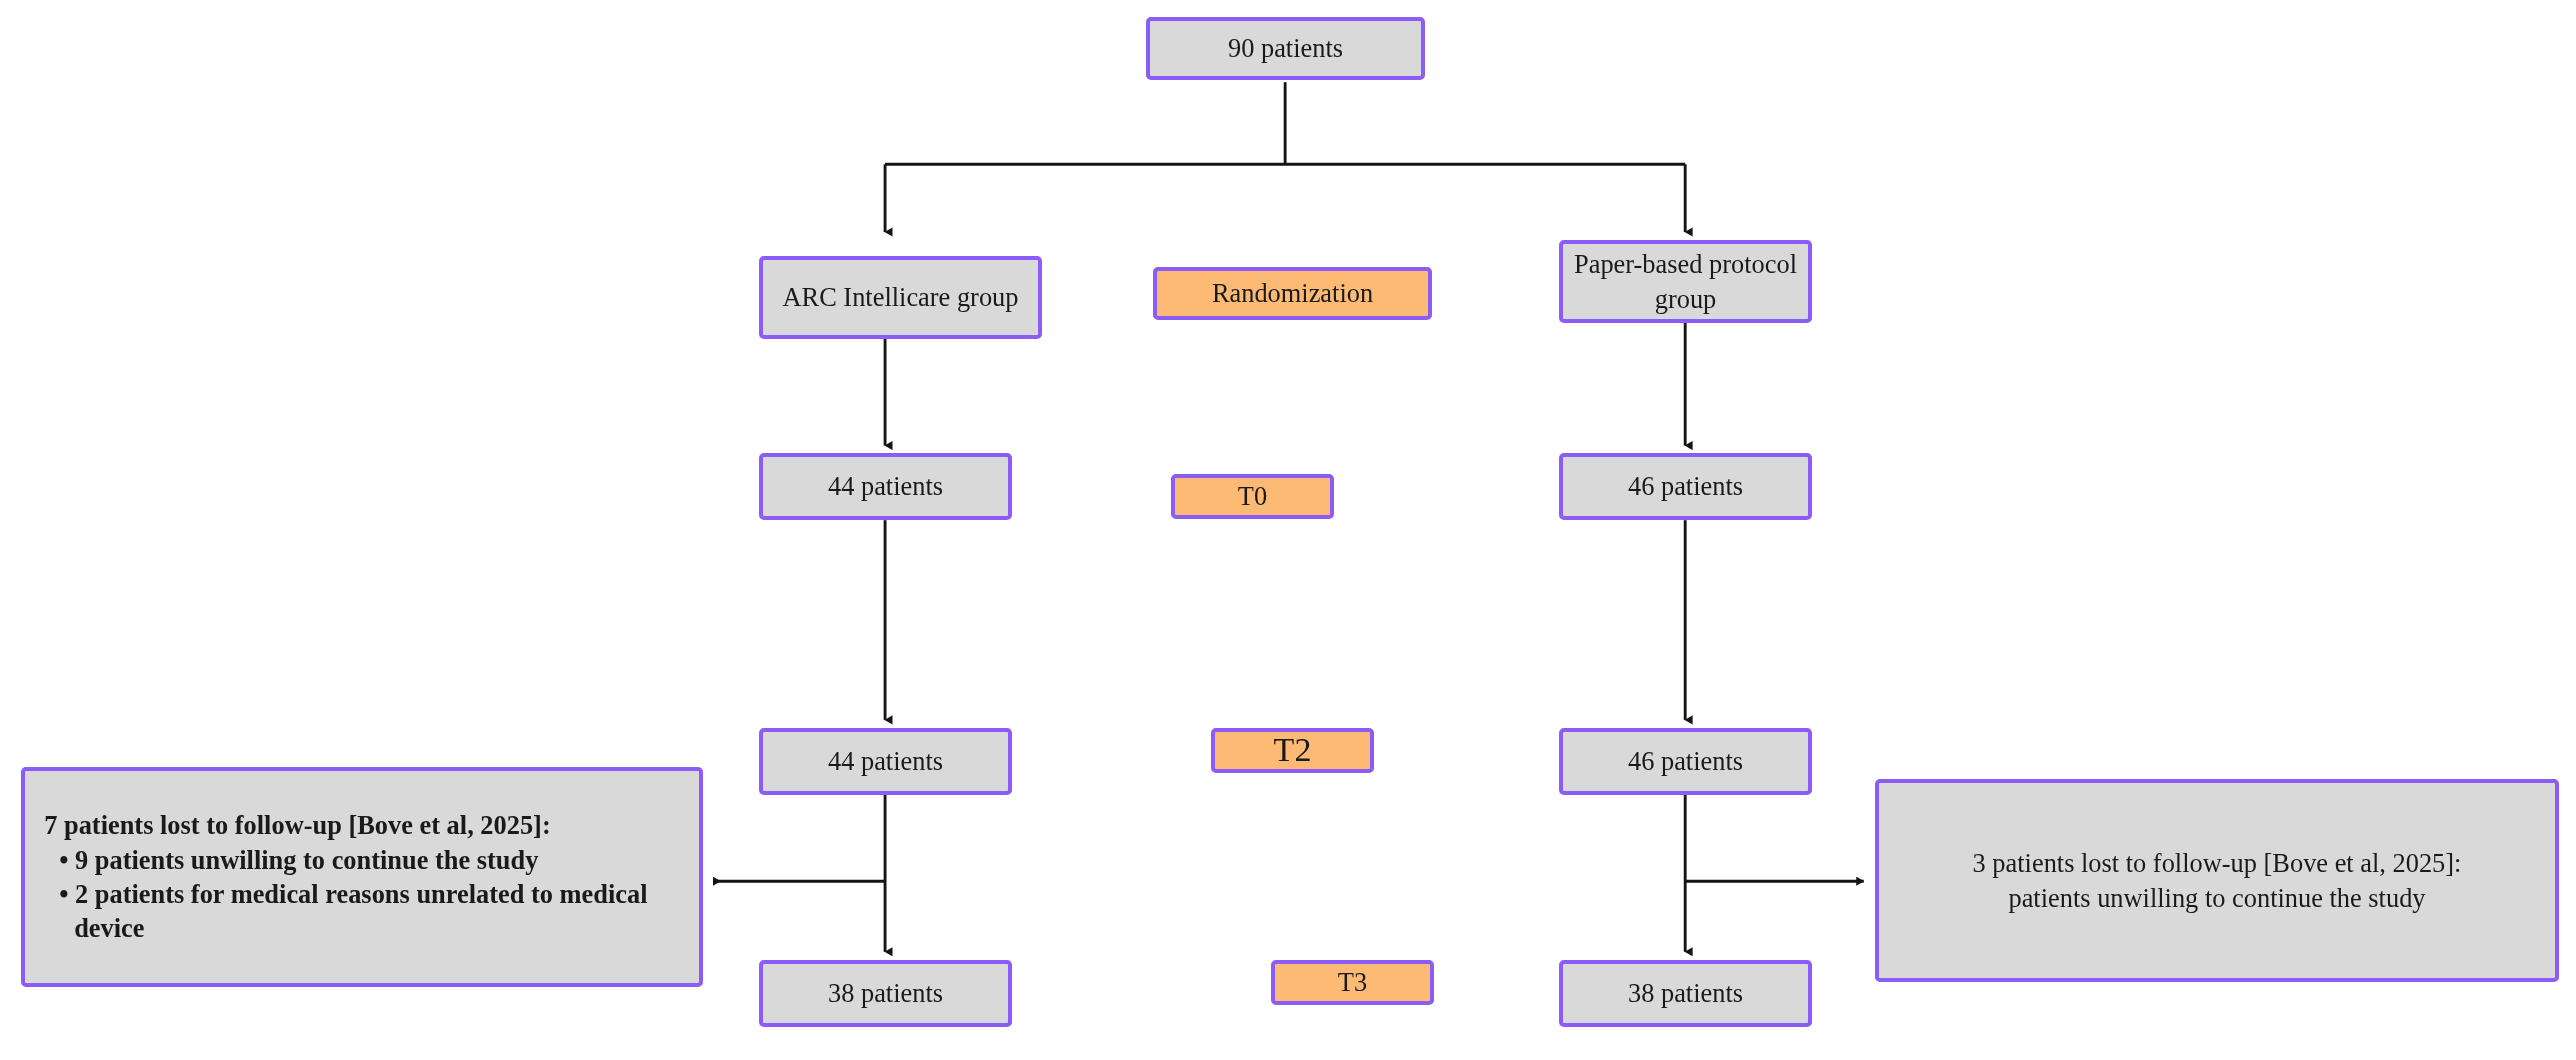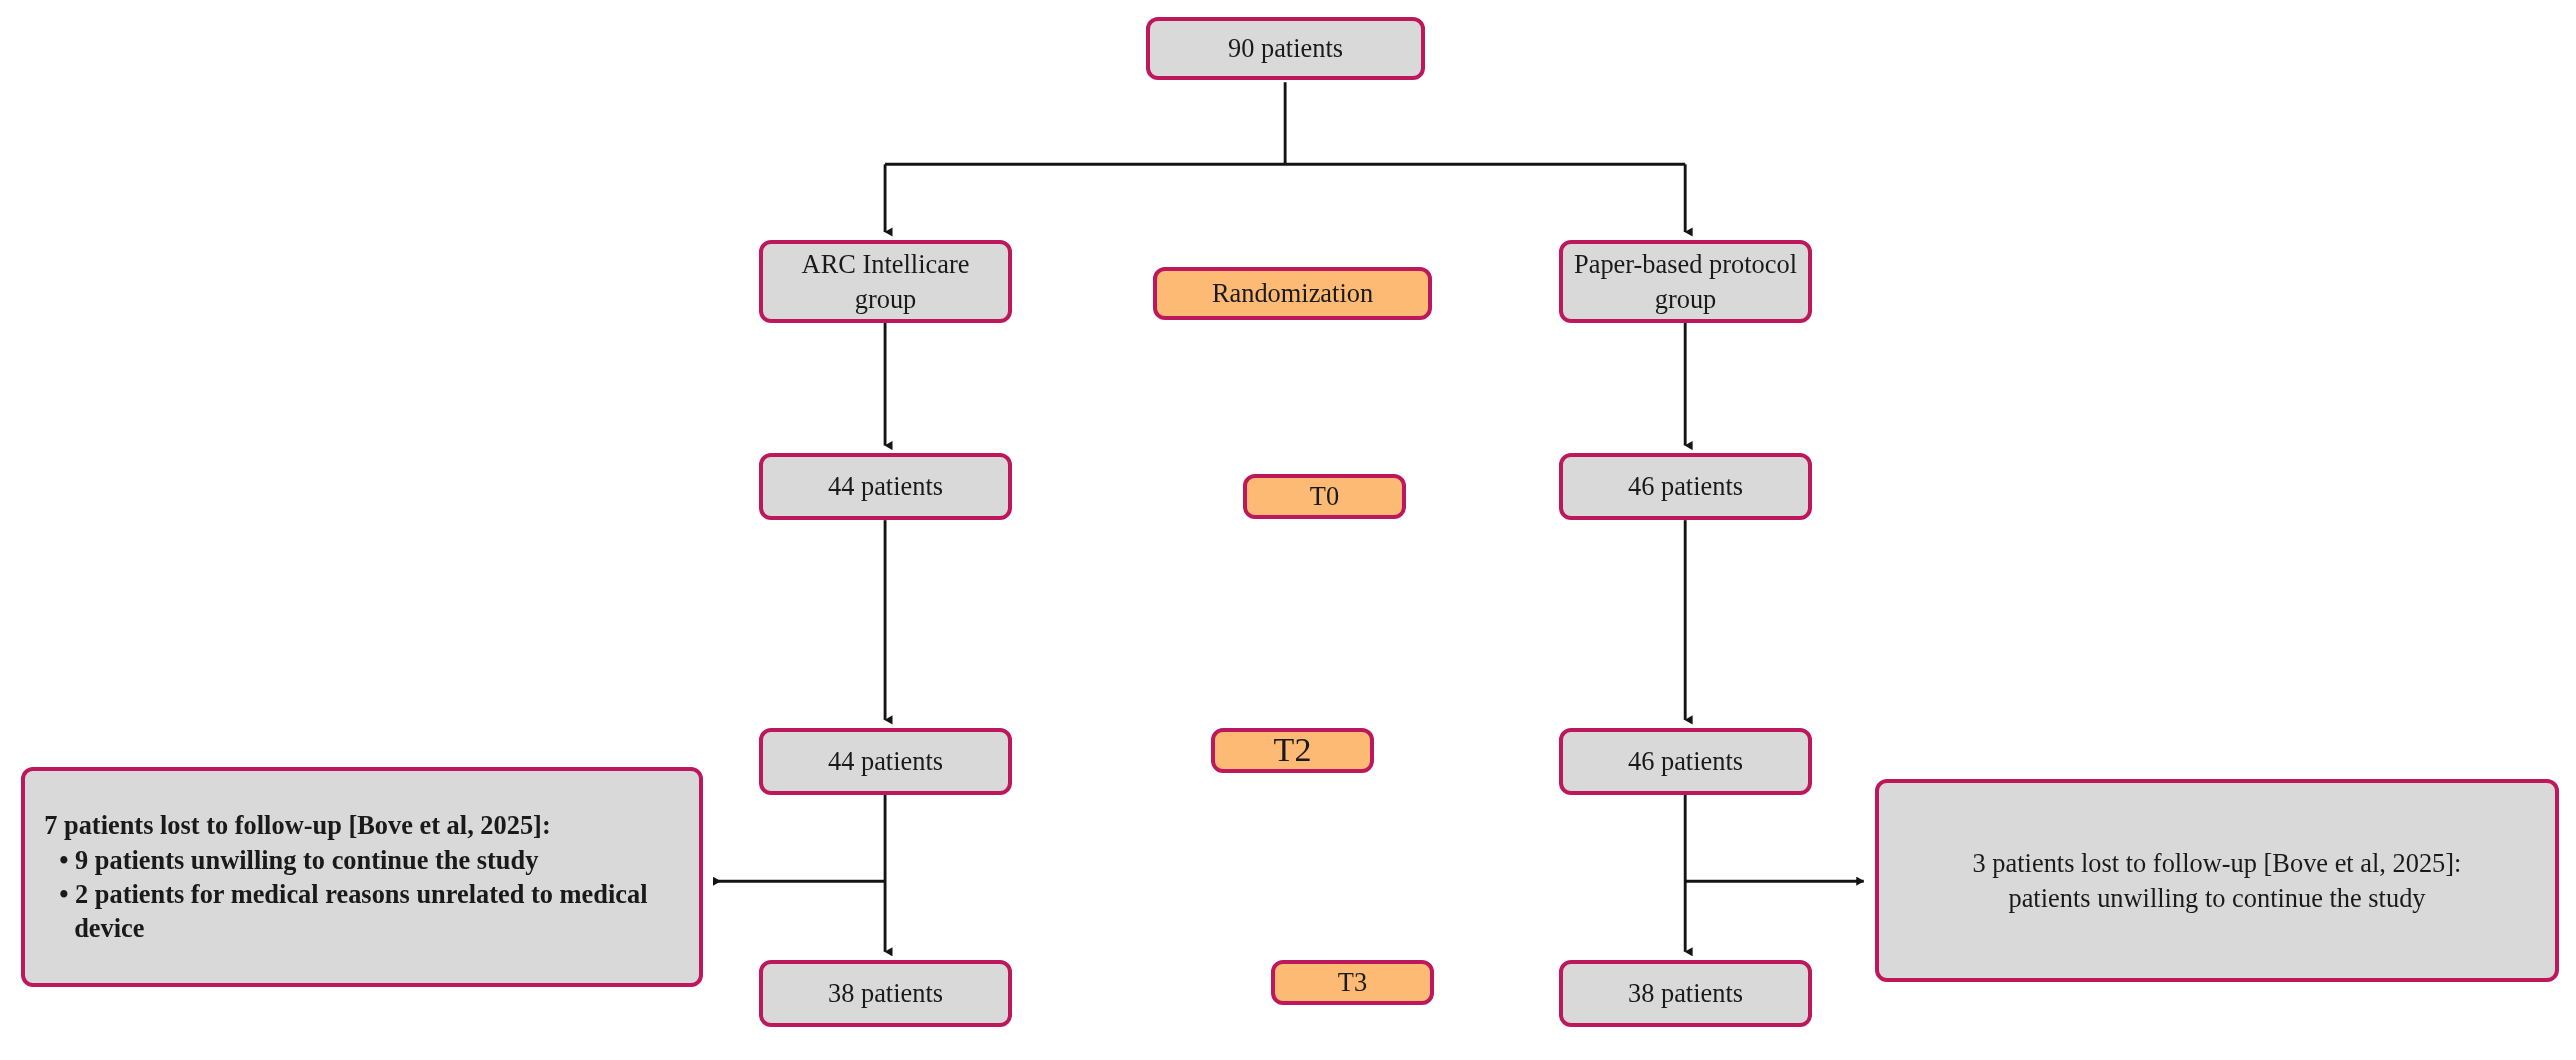--- a/index.html
+++ b/index.html
@@ -11,41 +11,41 @@
     position: relative;
     width: 2576px;
     height: 1061px;
     background: #ffffff;
     font-family: "Liberation Serif", "DejaVu Serif", serif;
     overflow: hidden;
   }
   .node {
     position: absolute;
     box-sizing: border-box;
-    border: 4px solid #be185d;
-    border-radius: 12px;
+    border: 4px solid #8b5cf6;
+    border-radius: 5px;
     display: flex;
     align-items: center;
     justify-content: center;
     text-align: center;
     color: #1a1a1a;
     line-height: 1.30;
     padding: 3.4px 10.3px;
   }
   .fill-light { background: #d9d9d9; }
   .fill-mid   { background: #fdba74; margin-left: 7px; }
 
   .n-top        { left: 1146px; top: 17px;   width: 279px; height: 63px; font-size: 26.4px; }
 
-  .n-arc        { left: 759px; top: 240px;  width: 253px; height: 83px; font-size: 26.4px; }
+  .n-arc        { left: 759px; top: 256px;  width: 283px; height: 83px; font-size: 26.4px; }
   .n-rand       { left: 1146px; top: 267px;  width: 279px; height: 53px;  font-size: 26.4px; }
   .n-paper      { left: 1559px; top: 240px;  width: 253px; height: 83px; font-size: 26.4px; }
 
   .n-arc-t0     { left: 759px; top: 453px;  width: 253px; height: 67px; font-size: 26.4px; }
-  .n-t0         { left: 1236px; top: 474px;  width: 163px; height: 45px;  font-size: 26.4px; }
+  .n-t0         { left: 1164px; top: 474px;  width: 163px; height: 45px;  font-size: 26.4px; }
   .n-pap-t0     { left: 1559px; top: 453px;  width: 253px; height: 67px; font-size: 26.4px; }
 
   .n-arc-t2     { left: 759px; top: 728px; width: 253px; height: 67px; font-size: 26.4px; }
   .n-t2         { left: 1204px; top: 728px; width: 163px; height: 45px;  font-size: 34px; }
   .n-pap-t2     { left: 1559px; top: 728px; width: 253px; height: 67px; font-size: 26.4px; }
 
   .n-arc-t3     { left: 759px; top: 960px; width: 253px; height: 67px; font-size: 26.4px; }
   .n-t3         { left: 1264px; top: 960px; width: 163px; height: 45px;  font-size: 26.4px; }
   .n-pap-t3     { left: 1559px; top: 960px; width: 253px; height: 67px; font-size: 26.4px; }
 

